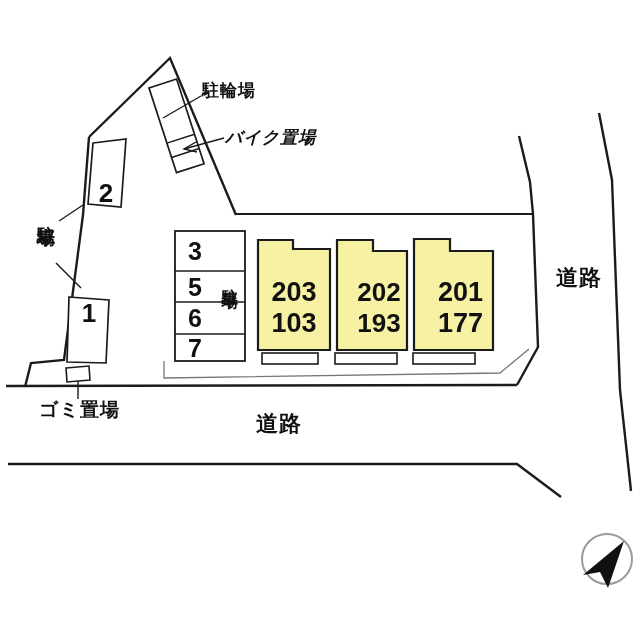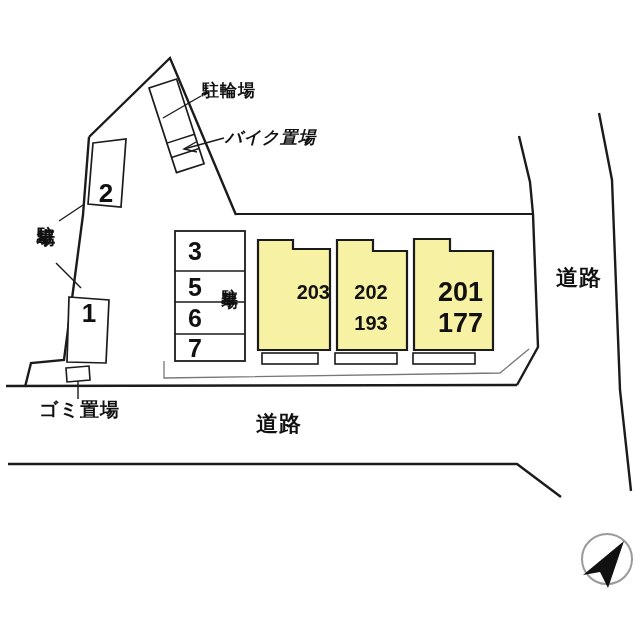--- a/index.html
+++ b/index.html
@@ -78,24 +78,25 @@
   <div class="lbl" style="left:256px;top:412px;font-size:22px;">道路</div>
 
   <div class="lbl num" style="left:94px;top:180px;width:24px;font-size:26px;">2</div>
   <div class="lbl num" style="left:77px;top:300px;width:24px;font-size:26px;">1</div>
 
   <div class="lbl num" style="left:182px;top:238px;width:26px;font-size:25px;">3</div>
   <div class="lbl num" style="left:182px;top:274px;width:26px;font-size:25px;">5</div>
   <div class="lbl num" style="left:182px;top:305px;width:26px;font-size:25px;">6</div>
   <div class="lbl num" style="left:182px;top:335px;width:26px;font-size:25px;">7</div>
 
-  <div class="unit-block" style="left:258px;top:277px;width:72px;font-size:20px;line-height:31px;text-align:right;">
+  <div class="unit-block" style="left:258px;top:277px;width:72px;font-size:27px;line-height:31px;">
     <span>203</span>
+    <span>103</span>
   </div>
-  <div class="unit-block" style="left:329px;top:277px;width:84px;font-size:20px;line-height:31px;">
+  <div class="unit-block" style="left:337px;top:277px;width:84px;font-size:26px;line-height:31px;">
     <span>202</span>
     <span>193</span>
   </div>
   <div class="unit-block" style="left:414px;top:277px;width:93px;font-size:27px;line-height:31px;">
     <span>201</span>
     <span>177</span>
   </div>
 
 </div>
 

